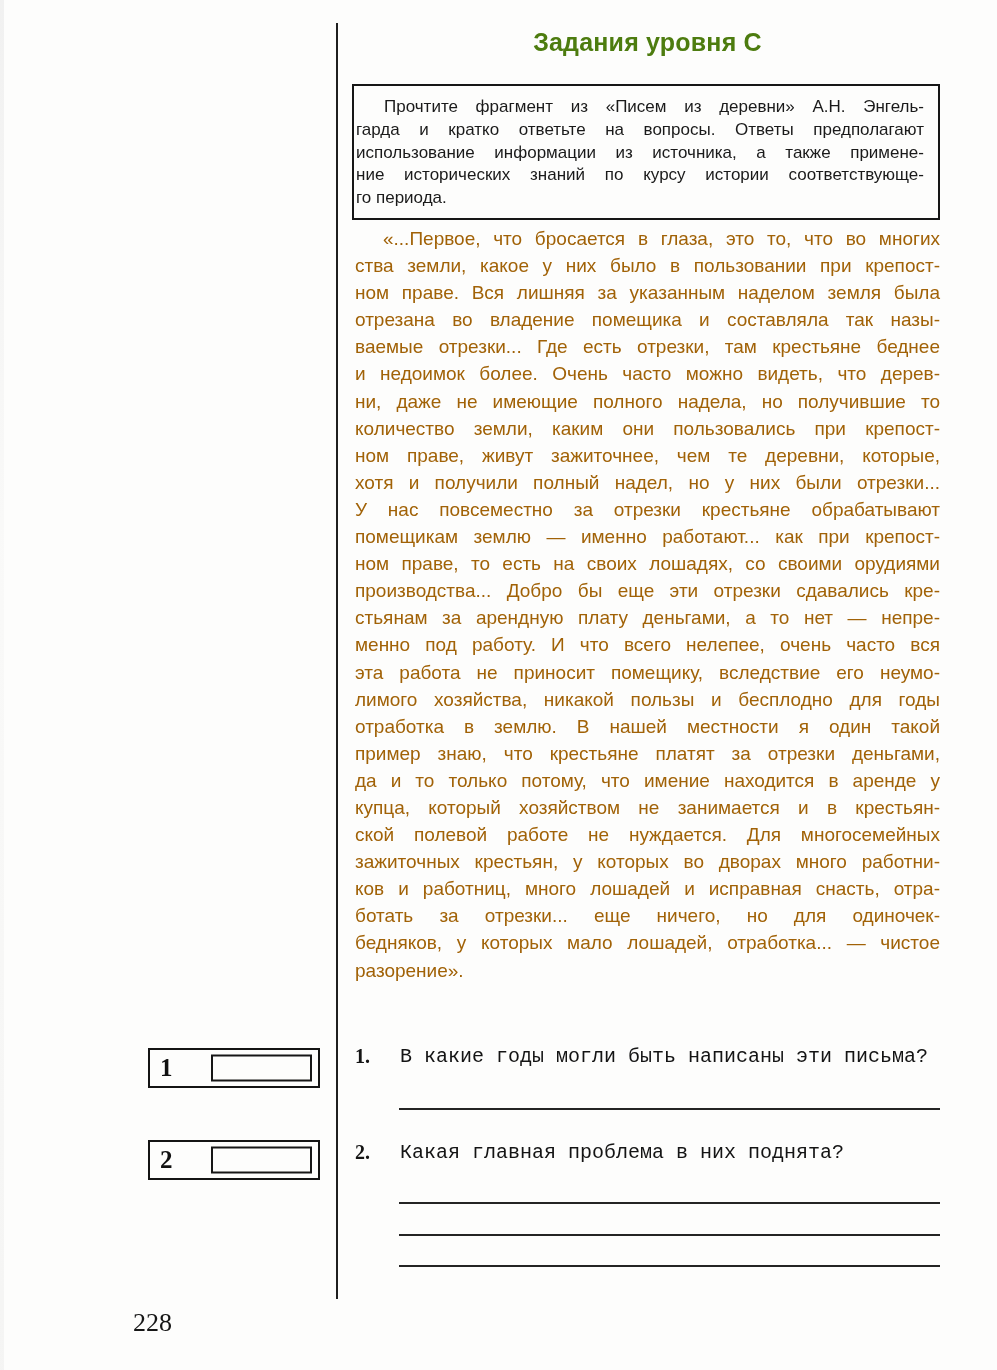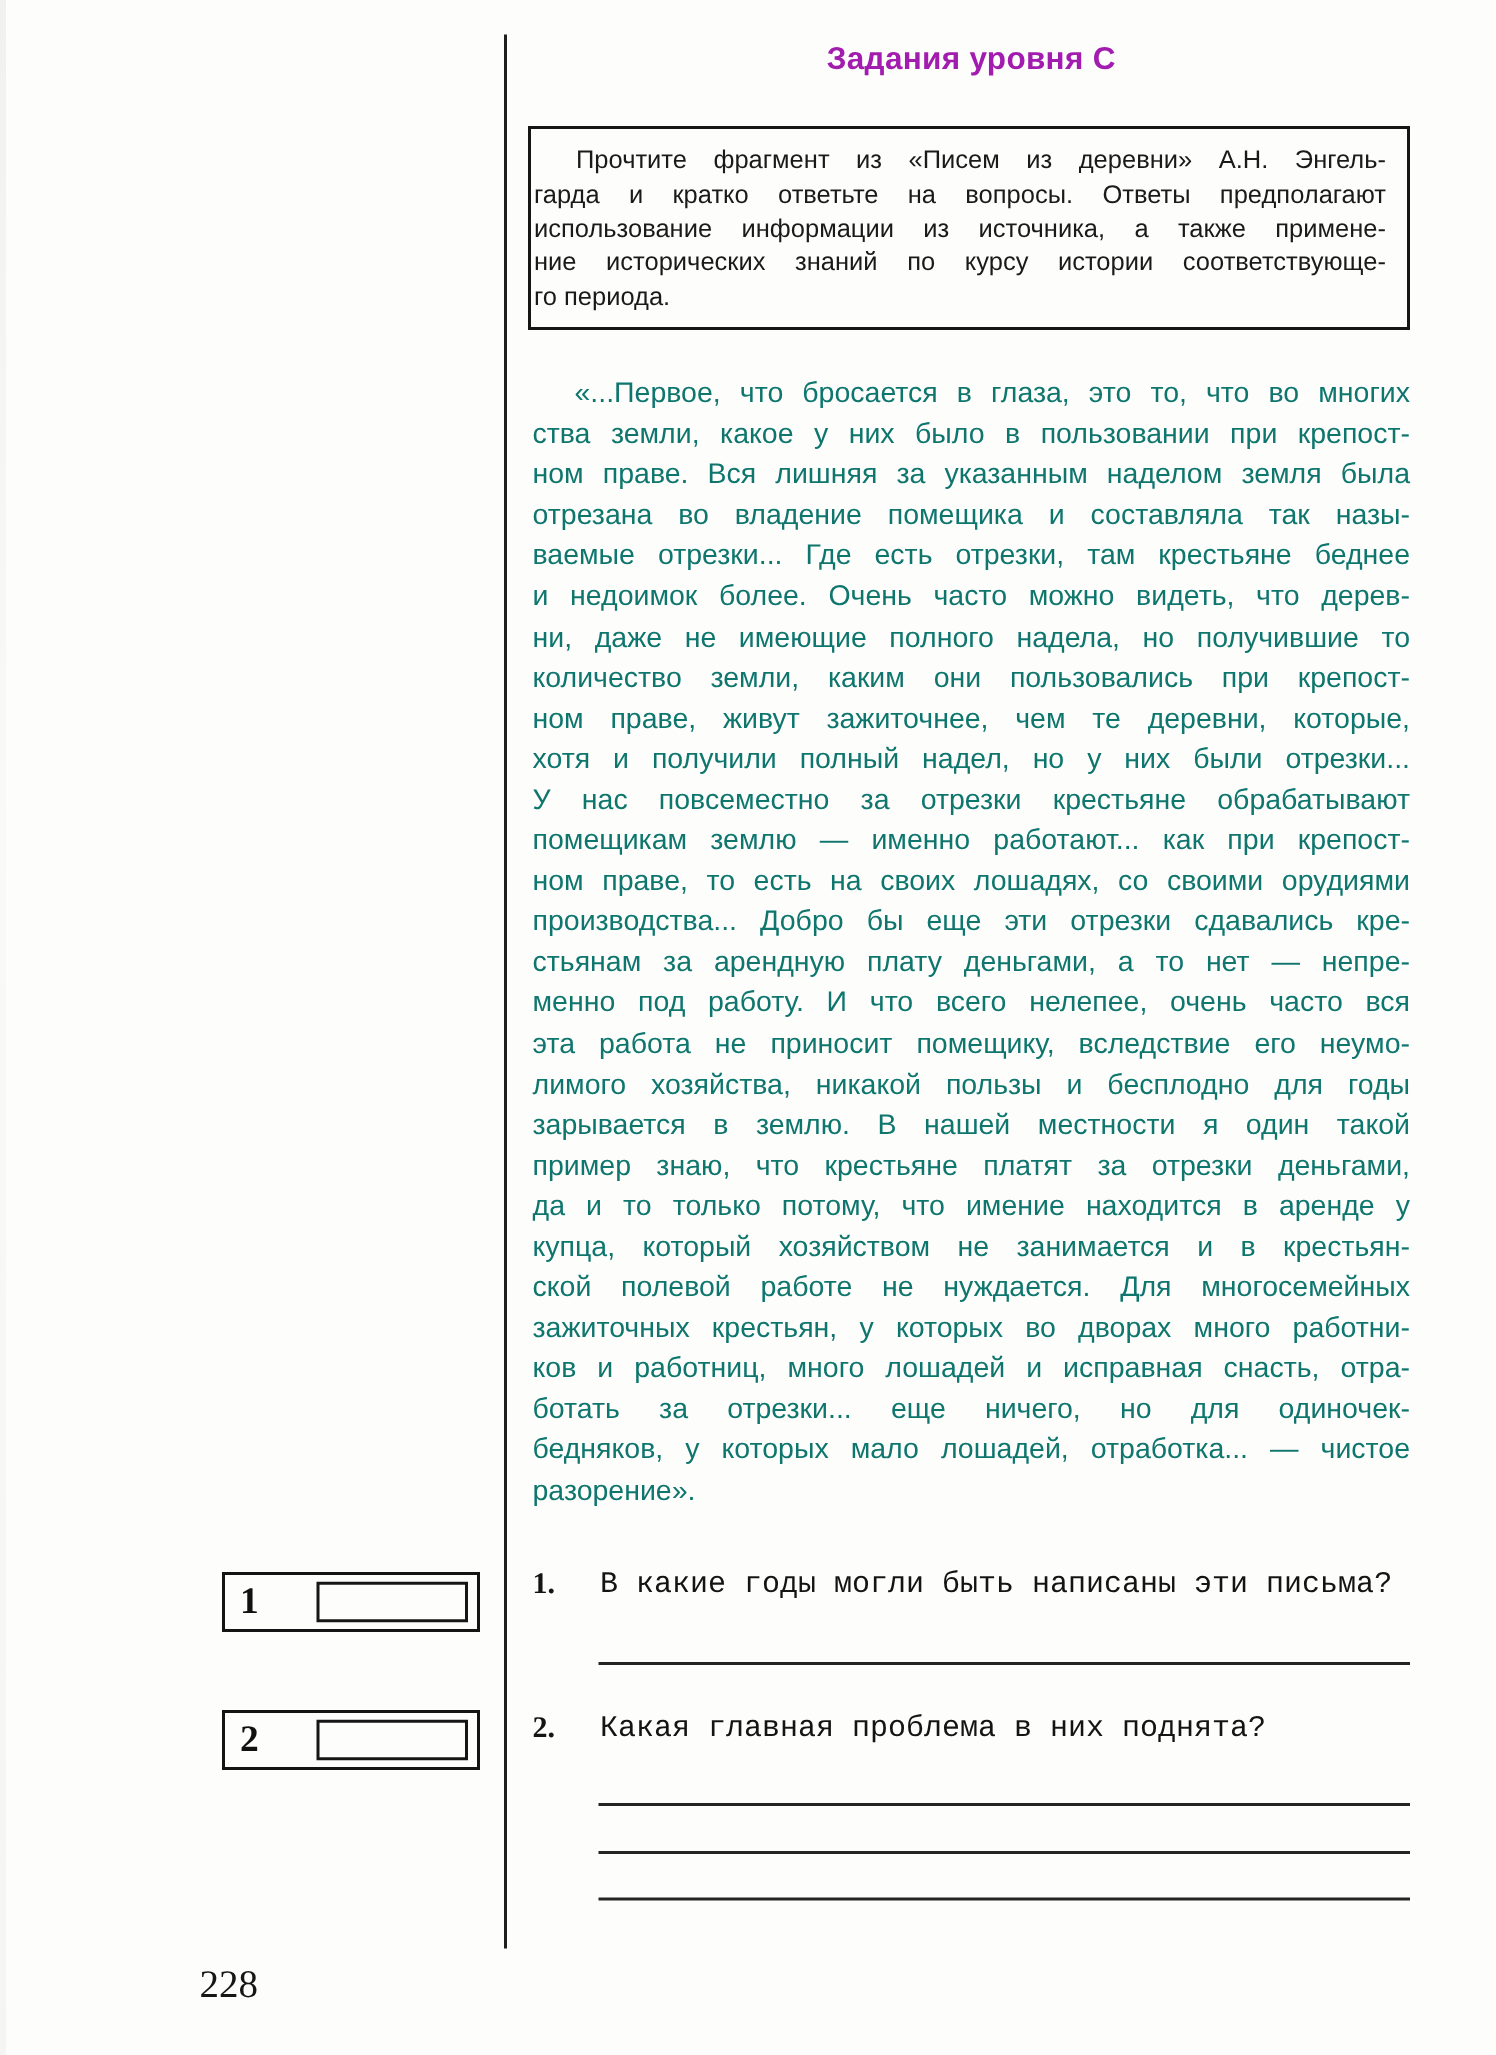--- a/index.html
+++ b/index.html
@@ -21,42 +21,42 @@
   .v-divider {
     position: absolute;
     left: 336px; top: 23px;
     width: 2px; height: 1276px;
     background: #1f1f1f;
   }
   .section-title {
     position: absolute;
     left: 355px; top: 28px; width: 585px;
     text-align: center;
-    font-size: 21px; font-weight: 700;
+    font-size: 25px; font-weight: 700;
     letter-spacing: .2px;
-    color: #a21caf;
+    color: #4d7c0f;
   }
   .instruction-box {
     position: absolute;
     left: 352px; top: 84px;
     width: 588px;
     box-sizing: border-box;
     border: 2px solid #161616;
     padding: 10px 14px 8px 2px;
     font-size: 17px;
     line-height: 22.8px;
     color: #1a1a1a;
   }
   .passage {
     position: absolute;
-    left: 355px; top: 249px;
+    left: 355px; top: 225px;
     width: 585px;
     font-size: 19px;
     line-height: 27.1px;
-    color: #0f766e;
+    color: #a16207;
   }
   .line { text-align: justify; text-align-last: justify; }
   .line.last { text-align-last: left; }
   .line.indent { text-indent: 28px; }
 
   .question {
     position: absolute;
     left: 355px; width: 585px;
     display: flex;
     font-family: "Liberation Serif", "DejaVu Serif", serif;
@@ -144,21 +144,21 @@
       <div class="line">ном праве, живут зажиточнее, чем те деревни, которые,</div>
       <div class="line">хотя и получили полный надел, но у них были отрезки...</div>
       <div class="line">У нас повсеместно за отрезки крестьяне обрабатывают</div>
       <div class="line">помещикам землю — именно работают... как при крепост-</div>
       <div class="line">ном праве, то есть на своих лошадях, со своими орудиями</div>
       <div class="line">производства... Добро бы еще эти отрезки сдавались кре-</div>
       <div class="line">стьянам за арендную плату деньгами, а то нет — непре-</div>
       <div class="line">менно под работу. И что всего нелепее, очень часто вся</div>
       <div class="line">эта работа не приносит помещику, вследствие его неумо-</div>
       <div class="line">лимого хозяйства, никакой пользы и бесплодно для годы</div>
-      <div class="line">зарывается в землю. В нашей местности я один такой</div>
+      <div class="line">отработка в землю. В нашей местности я один такой</div>
       <div class="line">пример знаю, что крестьяне платят за отрезки деньгами,</div>
       <div class="line">да и то только потому, что имение находится в аренде у</div>
       <div class="line">купца, который хозяйством не занимается и в крестьян-</div>
       <div class="line">ской полевой работе не нуждается. Для многосемейных</div>
       <div class="line">зажиточных крестьян, у которых во дворах много работни-</div>
       <div class="line">ков и работниц, много лошадей и исправная снасть, отра-</div>
       <div class="line">ботать за отрезки... еще ничего, но для одиночек-</div>
       <div class="line">бедняков, у которых мало лошадей, отработка... — чистое</div>
       <div class="line last">разорение».</div>
     </div>

